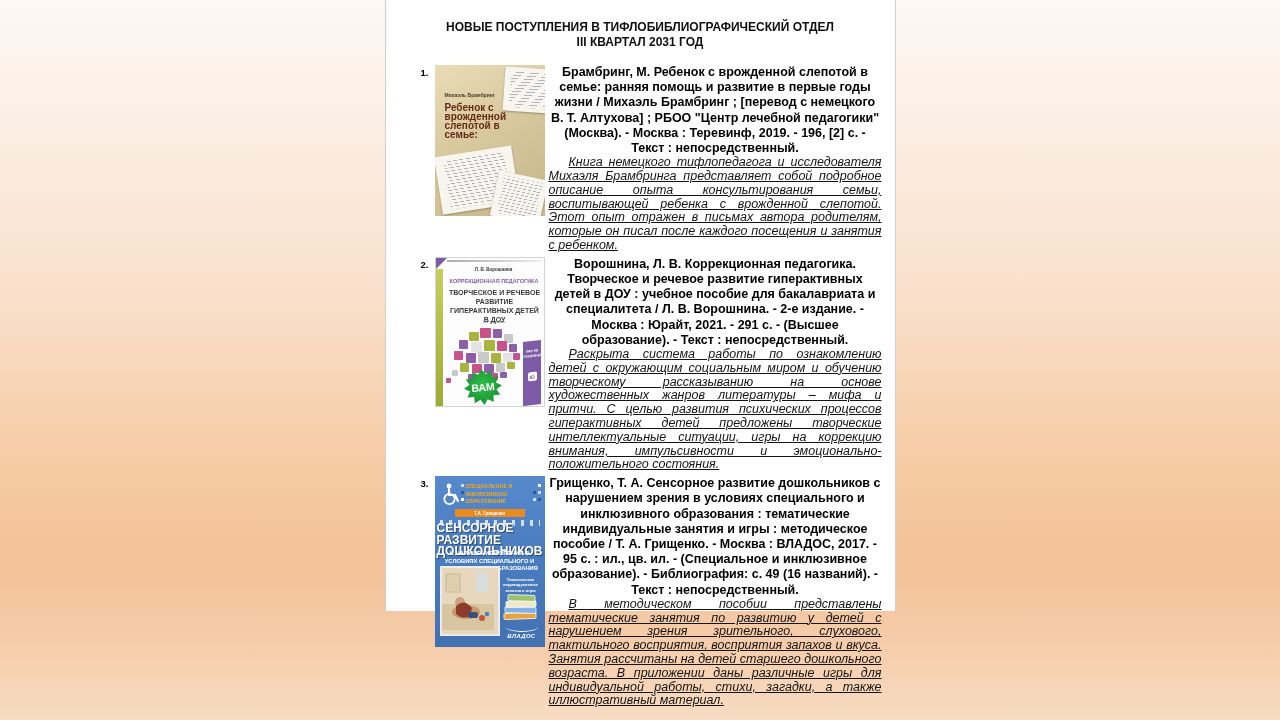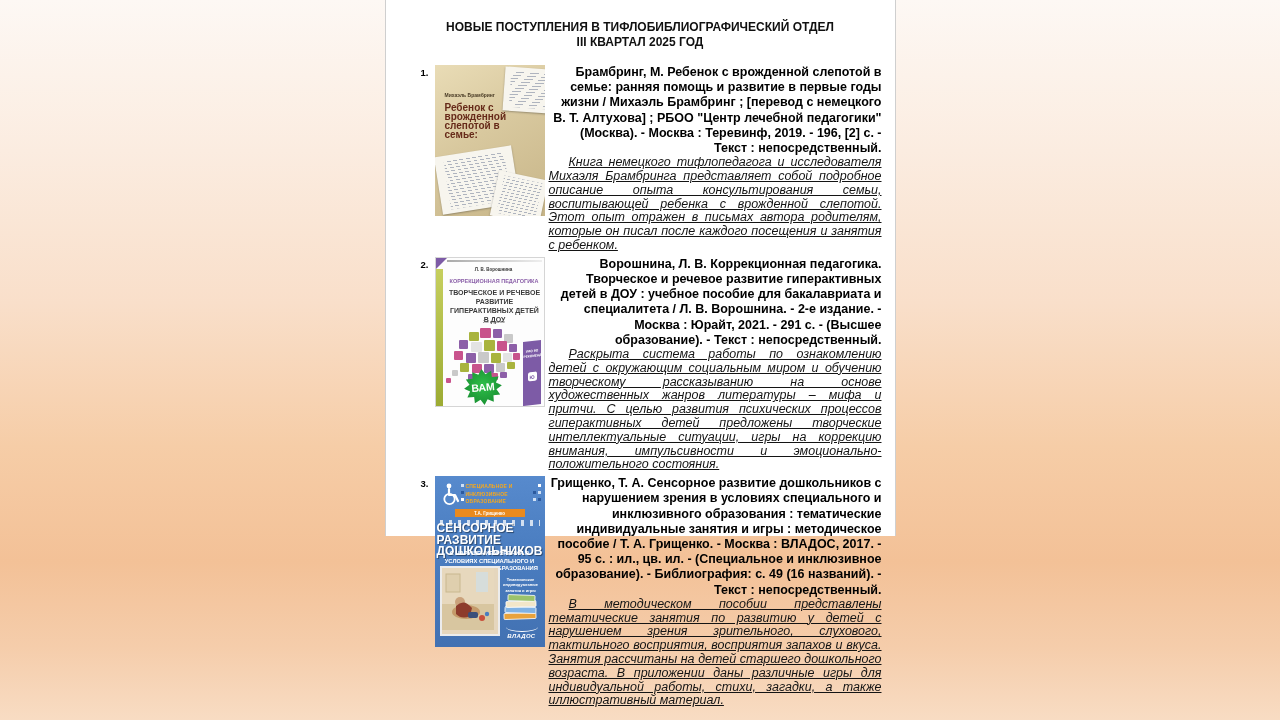--- a/index.html
+++ b/index.html
@@ -2,30 +2,30 @@
 <html><head>
 <meta charset="utf-8">
 <style>
   html,body{margin:0;padding:0;}
   body{
     width:1280px;height:720px;overflow:hidden;
     background:linear-gradient(180deg,#fdf8f4 0%,#fbece0 21%,#f9dfca 42%,#f6cda7 62%,#f3c197 78%,#f5cdab 90%,#f8dcc3 100%);
     font-family:"Liberation Sans",sans-serif;color:#000;
   }
   .page{
-    position:relative;width:511px;height:536px;margin:0 auto;background:#fff;
+    position:relative;width:511px;height:611px;margin:0 auto;background:#fff;
     border-left:1px solid #cfcfcf;border-right:1px solid #cfcfcf;
     box-sizing:border-box;padding:20px 13px 4px 35px;
   }
   .doc-title{margin:0 0 16px -22px;text-align:center;font-weight:bold;font-size:12px;line-height:14.5px;color:#101010;}
   .entry{display:flex;margin-bottom:4px;}
   .entry-num{flex:0 0 14px;font-size:9.5px;font-weight:bold;padding-top:2px;}
   .cover{flex:0 0 110px;width:110px;margin-right:4px;position:relative;overflow:hidden;}
   .etext{flex:1;min-width:0;}
-  .citation{margin:0;font-weight:bold;font-size:12.5px;line-height:15.2px;color:#000;text-align:right;}
+  .citation{margin:0;font-weight:bold;font-size:12.5px;line-height:15.2px;color:#000;text-align:center;}
   .annotation{margin:0;font-style:italic;font-size:12.5px;line-height:13.8px;text-align:justify;text-indent:20px;color:#141414;text-decoration:underline;}
 
   
   .c1{height:151px;background:linear-gradient(150deg,#e9dcb6 0%,#d8c89e 45%,#c7b588 100%);}
   .paper{position:absolute;background-color:#f7f5ee;
     background-image:repeating-linear-gradient(0deg,transparent 0 2.6px,rgba(75,90,125,.42) 2.6px 3.2px);
     background-size:78% calc(100% - 8px);background-position:55% 4px;background-repeat:no-repeat;
     box-shadow:0 1px 2px rgba(0,0,0,.3);}
   .p-tr{top:3px;right:-7px;width:48px;height:44px;transform:rotate(4deg);}
   .p-bl{bottom:7px;left:3px;width:78px;height:58px;transform:rotate(-9deg);}
@@ -73,21 +73,21 @@
   .c3-logo{position:absolute;right:9px;bottom:8px;font-size:6px;font-style:italic;font-weight:bold;color:#fff;letter-spacing:.3px;}
   .c3-swoosh{position:absolute;right:7px;bottom:15px;width:32px;height:4px;border-bottom:1.5px solid #fff;border-radius:0 0 100% 100%/0 0 200% 200%;}
 </style>
 </head>
 <body>
 
 <div class="page">
 
   <div class="doc-title">
     <div>НОВЫЕ ПОСТУПЛЕНИЯ В ТИФЛОБИБЛИОГРАФИЧЕСКИЙ ОТДЕЛ</div>
-    <div>III КВАРТАЛ 2025 ГОД</div>
+    <div>III КВАРТАЛ 2031 ГОД</div>
   </div>
 
   <div class="entry">
     <div class="entry-num">1.</div>
     <div class="cover c1">
       <div class="paper p-tr"></div>
       <div class="c1-author">Михаэль Брамбринг</div>
       <div class="c1-td">Ребенок с врожденной слепотой в семье:</div>
       <div class="c1-ta">ранняя помощь и развитие в первые годы жизни</div>
       <div class="paper p-bl"></div>

